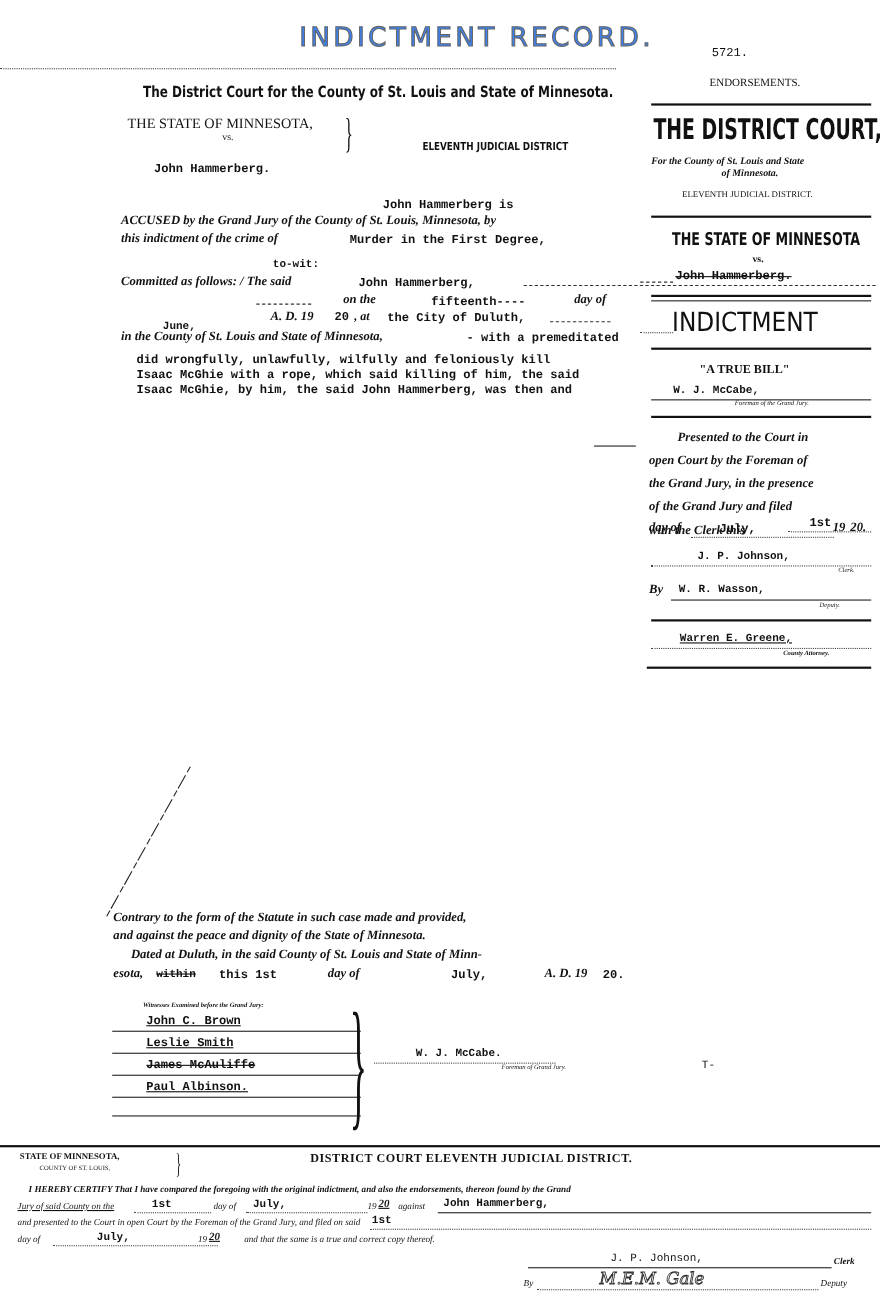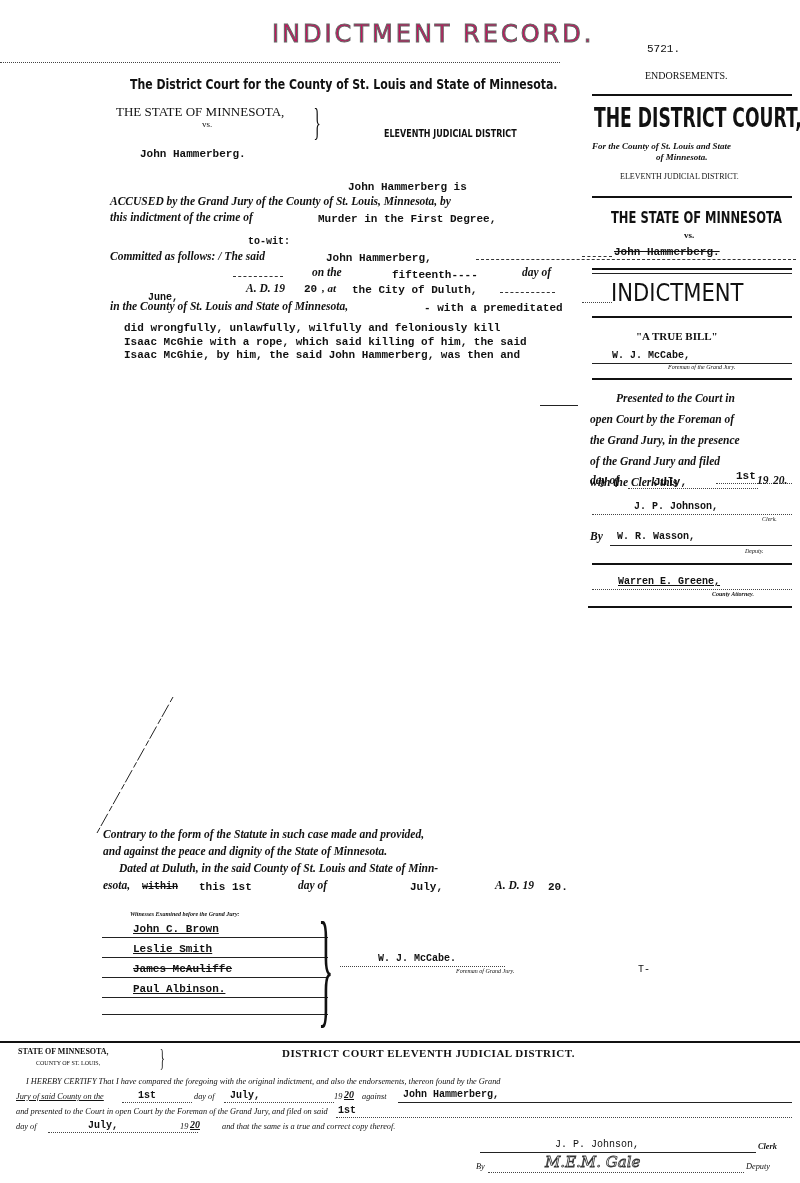--- a/index.html
+++ b/index.html
@@ -12,21 +12,21 @@
   .rule { position: absolute; height: 0; border-top: 1px solid #222; }
   .rule.thick { border-top: 2px solid #111; }
   .rule.dotted { border-top: 1px dotted #444; }
   .rule.dashed { border-top: 1px dashed #333; }
   .small-ital { font-family: "Liberation Serif", serif; font-style: italic; font-size: 6px; }
   .brace { position: absolute; font-family: "Liberation Serif", serif; color: #111; }
 </style>
 </head>
 <body>
 
-<div class="abs" style="left:272px;top:20px;font-family:'DejaVu Sans',sans-serif;font-size:24px;letter-spacing:3px;color:#be185d;-webkit-text-stroke:1px #666;">INDICTMENT RECORD.</div>
+<div class="abs" style="left:272px;top:20px;font-family:'DejaVu Sans',sans-serif;font-size:24px;letter-spacing:3px;color:#3b82f6;-webkit-text-stroke:1px #666;">INDICTMENT RECORD.</div>
 <div class="abs mono" style="left:647px;top:43px;font-size:11px;font-weight:normal;">5721.</div>
 <div class="rule dotted" style="left:0;top:62px;width:560px;"></div>
 
 <div class="abs cond" style="left:130px;top:76px;font-size:14px;transform:scaleX(0.78);">The District Court for the County of St. Louis and State of Minnesota.</div>
 
 <div class="abs serif" style="left:116px;top:104px;font-size:13px;">THE STATE OF MINNESOTA,</div>
 <div class="abs serif" style="left:202px;top:119px;font-size:9px;">vs.</div>
 <div class="brace" style="left:308px;top:100px;font-size:38px;transform:scaleX(0.4);">}</div>
 <div class="abs cond" style="left:384px;top:128px;font-size:10px;transform:scaleX(0.8);">ELEVENTH JUDICIAL DISTRICT</div>
 <div class="abs mono" style="left:140px;top:148px;font-size:11px;">John Hammerberg.</div>
@@ -146,21 +146,21 @@
 <div class="abs mono" style="left:618px;top:576px;font-size:10px;text-decoration:underline;">Warren E. Greene,</div>
 <div class="abs small-ital" style="left:712px;top:591px;font-weight:bold;">County Attorney.</div>
 <div class="rule thick" style="left:588px;top:606px;width:204px;"></div>
 
 <div class="rule thick" style="left:0;top:1041px;width:800px;"></div>
 <div class="abs serif" style="left:18px;top:1047px;font-size:8px;font-weight:bold;">STATE OF MINNESOTA,</div>
 <div class="abs serif" style="left:36px;top:1060px;font-size:6px;">COUNTY OF ST. LOUIS,</div>
 <div class="brace" style="left:156px;top:1043px;font-size:26px;transform:scaleX(0.4);">}</div>
 <div class="abs serif" style="left:282px;top:1047px;font-size:11px;font-weight:bold;letter-spacing:0.5px;">DISTRICT COURT ELEVENTH JUDICIAL DISTRICT.</div>
 
-<div class="abs ital" style="left:26px;top:1077px;font-size:8.3px;font-weight:normal;">I HEREBY CERTIFY That I have compared the foregoing with the original indictment, and also the endorsements, thereon found by the Grand</div>
+<div class="abs ital" style="left:26px;top:1077px;font-size:8.3px;font-weight:bold;">I HEREBY CERTIFY That I have compared the foregoing with the original indictment, and also the endorsements, thereon found by the Grand</div>
 <div class="abs ital" style="left:16px;top:1092px;font-size:8.3px;font-weight:normal;text-decoration:underline;">Jury of said County on the</div>
 <div class="rule dotted" style="left:122px;top:1102px;width:70px;"></div>
 <div class="abs mono" style="left:138px;top:1090px;font-size:10px;">1st</div>
 <div class="abs ital" style="left:194px;top:1092px;font-size:8.3px;font-weight:normal;">day of</div>
 <div class="rule dotted" style="left:224px;top:1102px;width:110px;"></div>
 <div class="abs mono" style="left:230px;top:1090px;font-size:10px;">July,</div>
 <div class="abs ital" style="left:334px;top:1092px;font-size:8.3px;font-weight:normal;">19</div>
 <div class="abs ital" style="left:344px;top:1089px;font-size:10px;text-decoration:underline;">20</div>
 <div class="abs ital" style="left:362px;top:1092px;font-size:8.3px;font-weight:normal;">against</div>
 <div class="rule" style="left:398px;top:1102px;width:394px;"></div>

